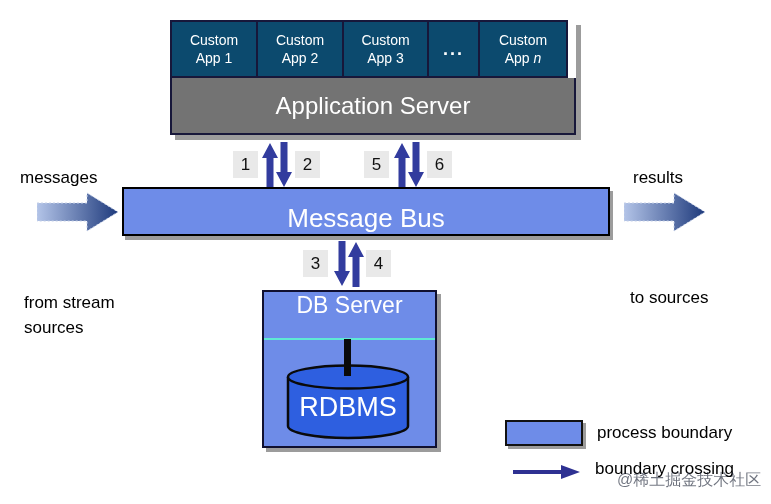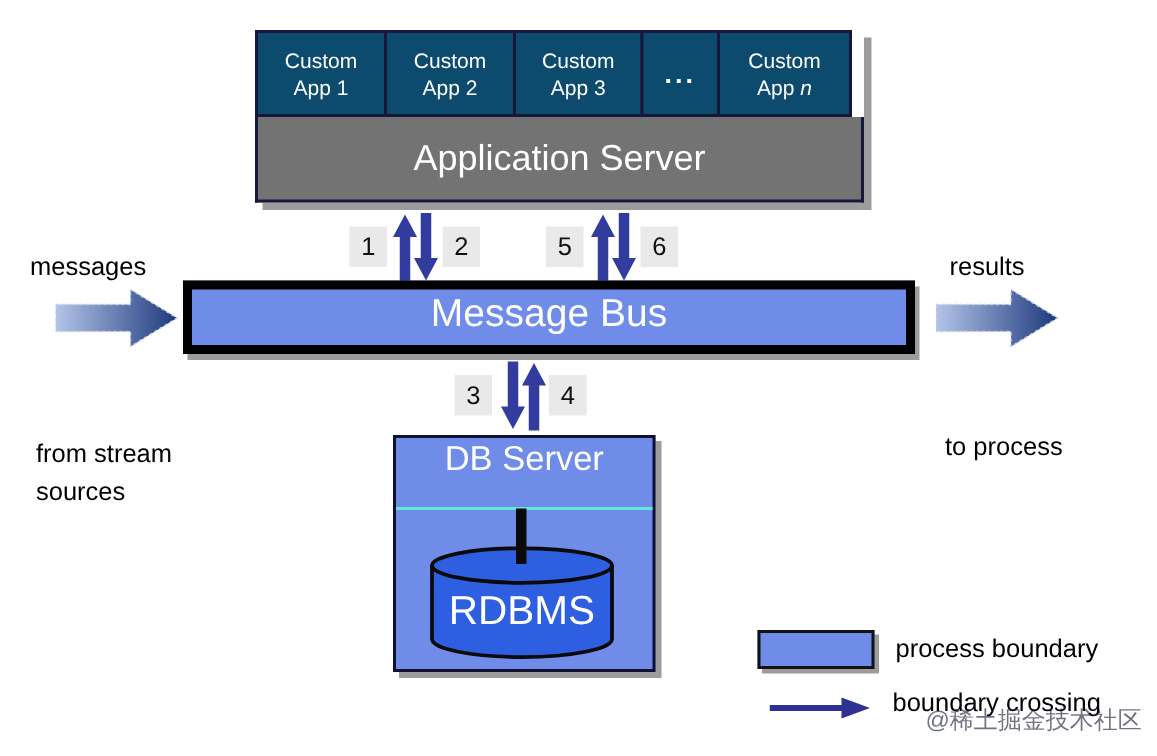--- a/index.html
+++ b/index.html
@@ -19,23 +19,23 @@
     color:#fff; font-size:14px; line-height:18px; text-align:center;
   }
   .app-box + .app-box { margin-left:-2px; }
   .server-box {
     height:57px; background:#737373; border:2px solid #17173a; border-top:none;
     box-sizing:border-box; display:flex; align-items:center; justify-content:center;
     color:#fff; font-size:24px;
   }
   .bus-box {
     left:122px; top:187px; width:488px; height:49px;
-    background:#6E8CE8; border:6px solid #000000; box-sizing:border-box;
+    background:#6E8CE8; border:2px solid #000000; box-sizing:border-box;
     box-shadow:3px 4px 0 #9c9c9c;
-    display:flex; align-items:flex-start; justify-content:center;
+    display:flex; align-items:flex-end; justify-content:center;
     color:#fff; font-size:26px;
   }
   .db-group {
     left:262px; top:290px; width:175px; height:158px;
     background:#6E8CE8; border:2px solid #101030; box-sizing:border-box;
     box-shadow:4px 4px 0 #9c9c9c;
   }
   .db-header {
     height:48px; border-bottom:2px solid #5eead4; box-sizing:border-box;
     display:flex; align-items:flex-start; justify-content:center;
@@ -152,21 +152,21 @@
   <svg class="abs" style="left:624px; top:192px;" width="82" height="40" viewBox="0 0 82 40">
     <defs>
       <linearGradient id="gradR" x1="0" y1="0" x2="1" y2="0">
         <stop offset="0" stop-color="#B3C4E8"></stop>
           <stop offset="1" stop-color="#1E3A7C"></stop>
       </linearGradient>
     </defs>
     <polygon points="0,11 50,11 50,1 81,20 50,39 50,29 0,29" fill="url(#gradR)" stroke="#c6d1e8" stroke-width="1" stroke-dasharray="2,2"></polygon>
   </svg>
   <div class="abs caption" style="left:630px; top:237px;">
-    <div>to process</div>
+    <div>to sources</div>
   </div>
 
   <div class="abs num-chip" style="left:303px; top:250px;">
     <span>3</span>
     </div>
   <div class="abs num-chip" style="left:366px; top:250px;">
     <span>4</span>
     </div>
   <svg class="abs" style="left:333px; top:239px;" width="32" height="50" viewBox="0 0 32 46">
     <path d="M9 45 L1 30 L5.5 30 L5.5 0 L12.5 0 L12.5 30 L17 30 Z" fill="#323C9E"></path>

